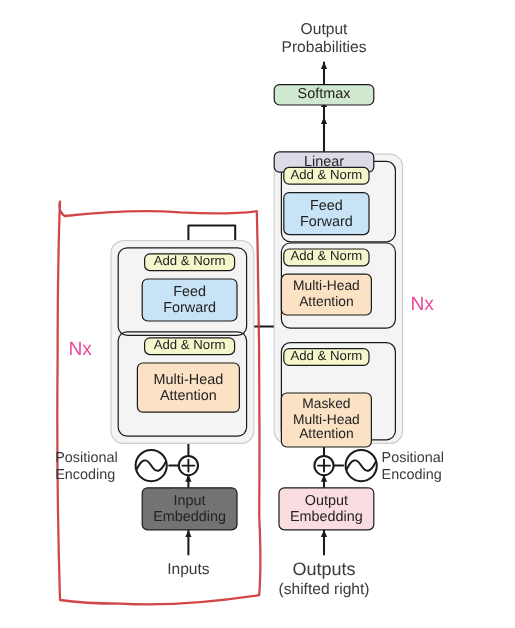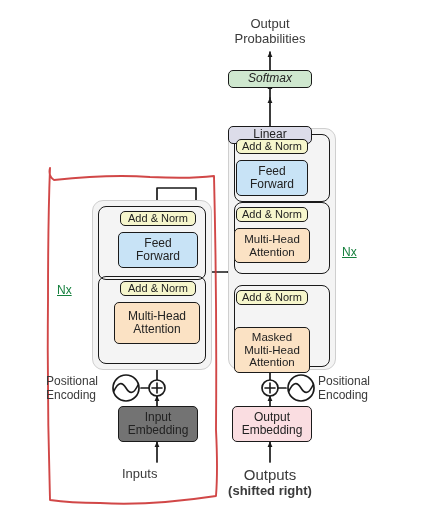--- a/index.html
+++ b/index.html
@@ -36,21 +36,21 @@
     z-index:1;
   }
   .subgrp{
     position:absolute;
     box-sizing:border-box;
     background:transparent;
     border:1.6px solid #1a1a1a;
     border-radius:8px;
     z-index:3;
   }
-  .nx{position:absolute;color:#15803d;font-size:12px;z-index:7;text-decoration:underline;}
+  .nx{position:absolute;color:#ec4899;font-size:16px;z-index:7;}
 </style>
 </head>
 <body>
 
 <div id="stage">
 
   <svg id="svg-layer" viewBox="0 0 429 523" xmlns="http://www.w3.org/2000/svg">
     <defs>
       <marker id="ah" markerWidth="7" markerHeight="7" refX="5.4" refY="3" orient="auto" markerUnits="userSpaceOnUse">
         <path d="M0,0.4 L5.8,3 L0,5.6 z" fill="#1a1a1a"></path>
@@ -156,41 +156,41 @@
 
   <div class="lbl" style="left:231px;top:16px;width:78px;font-size:13px;text-align:center;">Output
 Probabilities</div>
 
   <div class="lbl" style="left:46px;top:374px;width:70px;font-size:12px;text-align:left;">Positional
 Encoding</div>
 
   <div class="lbl" style="left:318px;top:374px;width:76px;font-size:12px;text-align:left;">Positional
 Encoding</div>
 
-  <div class="lbl" style="left:122px;top:466px;width:70px;font-size:13px;">Inputs</div>
+  <div class="lbl" style="left:122px;top:466px;width:70px;font-size:13px;text-align:center;">Inputs</div>
 
   <div class="lbl" style="left:235px;top:466px;width:70px;font-size:15px;text-align:center;">Outputs</div>
 
-  <div class="lbl" style="left:220px;top:483px;width:100px;font-size:13px;text-align:center;font-weight:bold;">(shifted right)</div>
+  <div class="lbl" style="left:220px;top:483px;width:100px;font-size:13px;text-align:center;">(shifted right)</div>
 
   <div class="nx" style="left:57px;top:283px;">Nx</div>
 
   <div class="nx" style="left:342px;top:245px;">Nx</div>
 
   <div class="panel" style="left:92px;top:200px;width:120px;height:170px;"></div>
   <div class="panel" style="left:228px;top:128px;width:108px;height:242px;"></div>
 
   <div class="subgrp" style="left:98px;top:206px;width:108px;height:74px;"></div>
   <div class="subgrp" style="left:98px;top:276px;width:108px;height:88px;"></div>
 
   <div class="subgrp" style="left:234px;top:134px;width:96px;height:68px;"></div>
   <div class="subgrp" style="left:234px;top:202px;width:96px;height:72px;"></div>
   <div class="subgrp" style="left:234px;top:285px;width:96px;height:82px;"></div>
 
-  <div class="node" style="left:228px;top:70px;width:84px;height:18px;background:#cfe8cf;font-size:12px;font-style:italic;">Softmax</div>
+  <div class="node" style="left:228px;top:70px;width:84px;height:18px;background:#cfe8cf;font-size:12px;">Softmax</div>
 
   <div class="node" style="left:228px;top:98px;width:84px;height:18px;background:#dcdce9;font-size:12px;margin-top:28px;">Linear</div>
 
   <div class="node" style="left:120px;top:211px;width:76px;height:15px;background:#f6f6cc;font-size:11px;">Add &amp; Norm</div>
 
   <div class="node" style="left:118px;top:232px;width:80px;height:36px;background:#c8e3f6;font-size:12px;white-space:pre;">Feed
 Forward</div>
 
   <div class="node" style="left:120px;top:281px;width:76px;height:15px;background:#f6f6cc;font-size:11px;">Add &amp; Norm</div>
 

